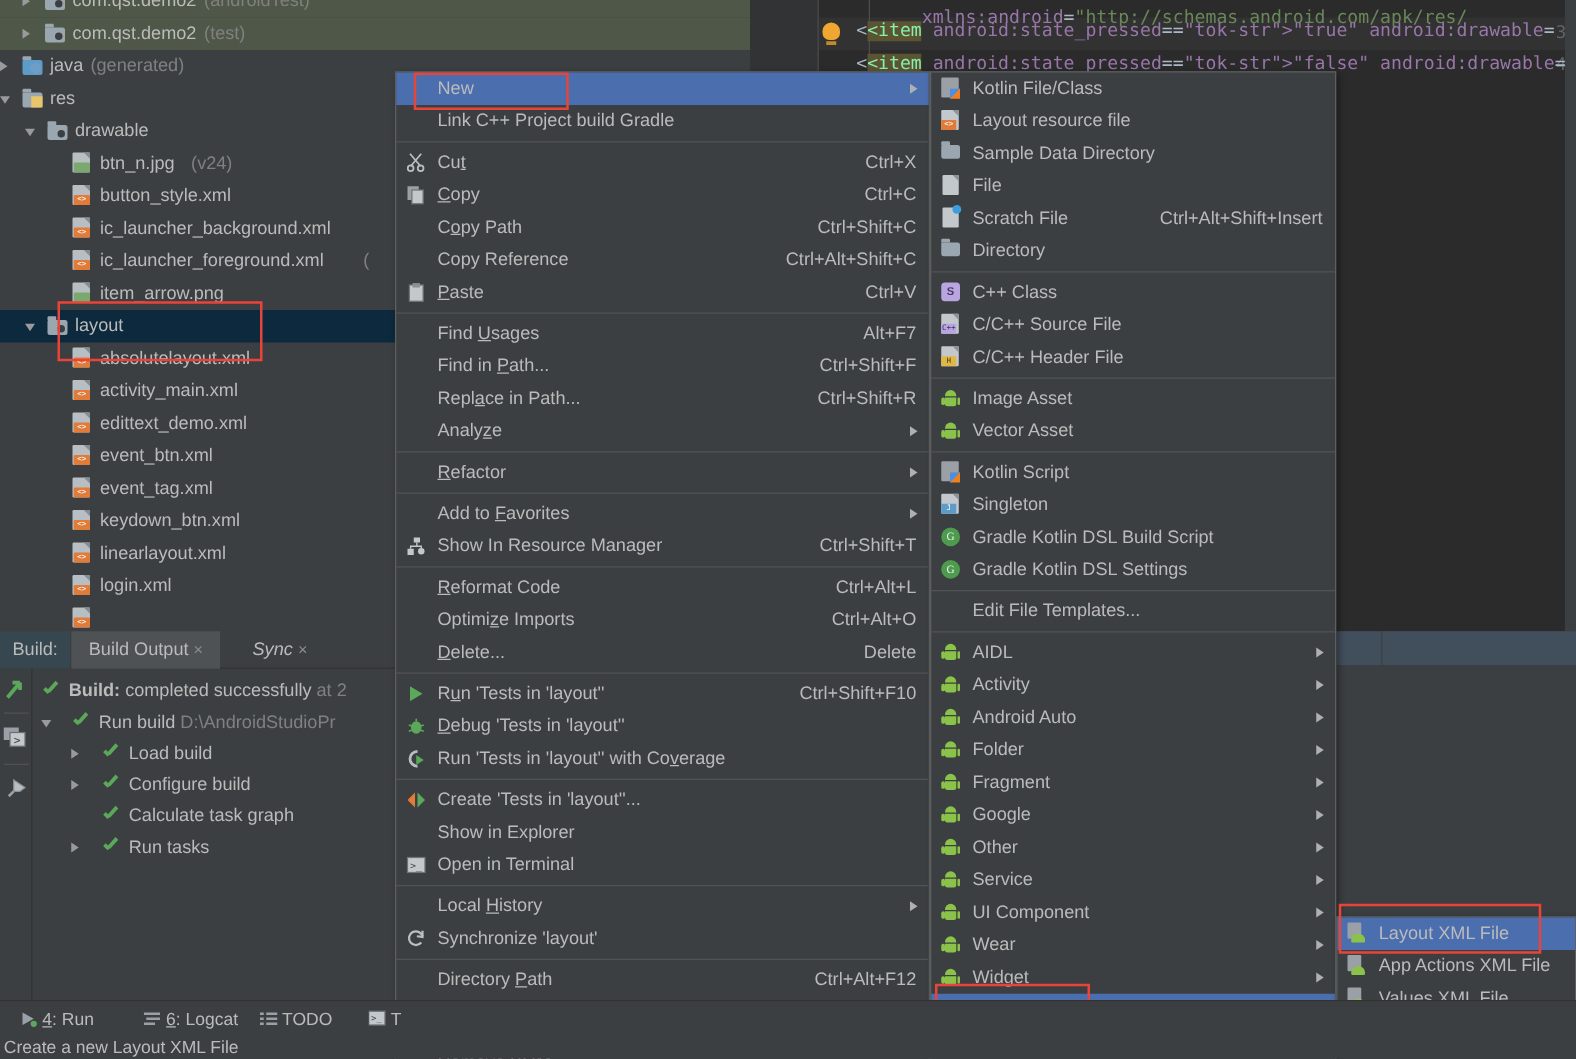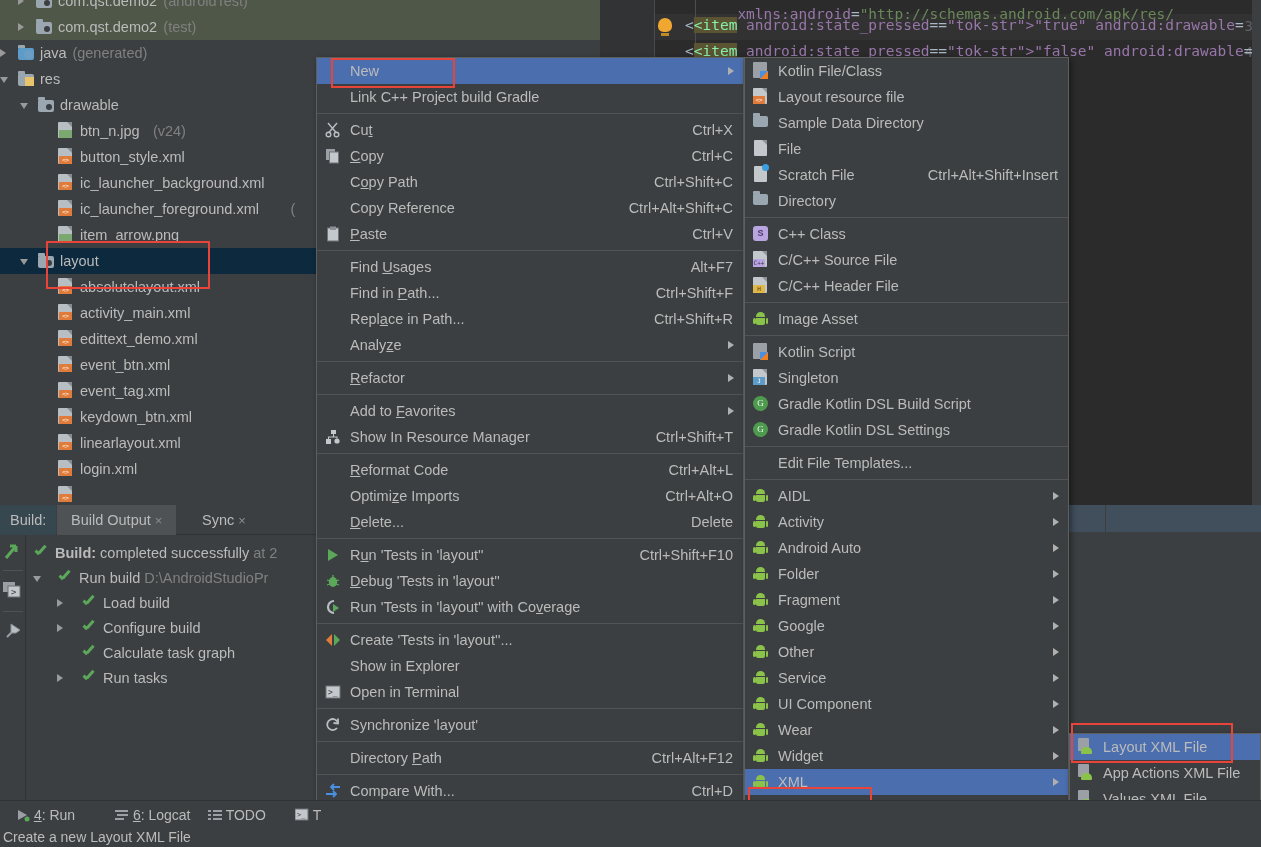--- a/index.html
+++ b/index.html
@@ -397,21 +397,21 @@
 
   <div class="buildpanel">
     <div class="build-tabs">
       <div class="bt" style="left:0; padding:0 10px; background:#37474f;">
         <span>Build:</span>
       </div>
       <div class="bt active" style="left:57px; padding:0 14px;">
         <span>Build Output</span>
         <span class="x">×</span>
       </div>
-      <div class="bt" style="left:188px; padding:0 14px;">
+      <div class="bt" style="left:188px; padding:0 14px;font-style:italic;">
         <span>Sync</span>
         <span class="x">×</span>
       </div>
     </div>
 
     <div class="build-left-strip">
 
       <svg width="22" height="22" style="position:absolute;left:2px;top:6px;">
         <path d="M4 17 L14 5" stroke="#5ba85b" stroke-width="3" fill="none"></path>
         <path d="M14 5 L8 5 M14 5 L14 11" stroke="#5ba85b" stroke-width="3" fill="none"></path>
@@ -522,20 +522,21 @@
       <div class="mi"><svg class="micon" width="16" height="16">
           <path d="M7 2 L1 8 L7 14 Z" fill="#e07b39"></path>
           <path d="M9 2 L15 8 L9 14 Z" fill="#5ba85b"></path>
         </svg><span class="mtext">Create 'Tests in 'layout''...</span></div>
       <div class="mi"><span class="mtext">Show in Explorer</span></div>
       <div class="mi"><svg class="micon" width="16" height="16">
           <rect x="1" y="2" width="14" height="12" fill="#c3c8cc" stroke="#6e7378"></rect>
           <text x="3" y="11" font-size="8" fill="#3c3f41" font-family="DejaVu Sans Mono, monospace">&gt;_</text>
         </svg><span class="mtext">Open in Terminal</span></div>
       <div class="msep"></div>
+      <div class="mi"><span class="mtext">Local <span class="ul">H</span>istory</span><span class="subarrow"></span></div>
       <div class="mi"><svg class="micon" width="16" height="16">
           <path d="M13 6 A5.5 5.5 0 1 0 12 11" fill="none" stroke="#b8bfc4" stroke-width="1.8"></path>
           <path d="M13 1.5 L13 6.5 L8.5 6" fill="none" stroke="#b8bfc4" stroke-width="1.8"></path>
         </svg><span class="mtext">Synchronize 'layout'</span></div>
       <div class="msep"></div>
       <div class="mi"><span class="mtext">Directory <span class="ul">P</span>ath</span><span class="shortcut">Ctrl+Alt+F12</span></div>
       <div class="msep"></div>
       <div class="mi"><svg class="micon" width="16" height="16">
           <path d="M1 11 L11 11 M8 8 L11 11 L8 14" stroke="#4a90e2" stroke-width="1.8" fill="none"></path>
           <path d="M15 4 L6 4 M9 1 L6 4 L9 7" stroke="#4a90e2" stroke-width="1.8" fill="none"></path>
@@ -563,20 +564,26 @@
       <div class="mi"><span class="xmlfile">
           <span class="bdg" style="background:#e0b84a;color:#4a3a0b;">H</span>
         </span><span class="mtext">C/C++ Header File</span></div>
       <div class="msep"></div>
       <div class="mi"><span class="droid">
           <span class="head"></span>
           <span class="la"></span>
           <span class="body"></span>
           <span class="ra"></span>
         </span><span class="mtext">Image Asset</span></div>
+      <div class="mi"><span class="droid">
+          <span class="head"></span>
+          <span class="la"></span>
+          <span class="body"></span>
+          <span class="ra"></span>
+        </span><span class="mtext">Vector Asset</span></div>
       <div class="msep"></div>
       <div class="mi"><span class="kfile"></span><span class="mtext">Kotlin Script</span></div>
       <div class="mi"><span class="sgl">
           <span class="bdg">J</span>
         </span><span class="mtext">Singleton</span></div>
       <div class="mi"><span class="gcircle">G</span><span class="mtext">Gradle Kotlin DSL Build Script</span></div>
       <div class="mi"><span class="gcircle">G</span><span class="mtext">Gradle Kotlin DSL Settings</span></div>
       <div class="msep"></div>
       <div class="mi"><span class="mtext">Edit File Templates...</span></div>
       <div class="msep"></div>

